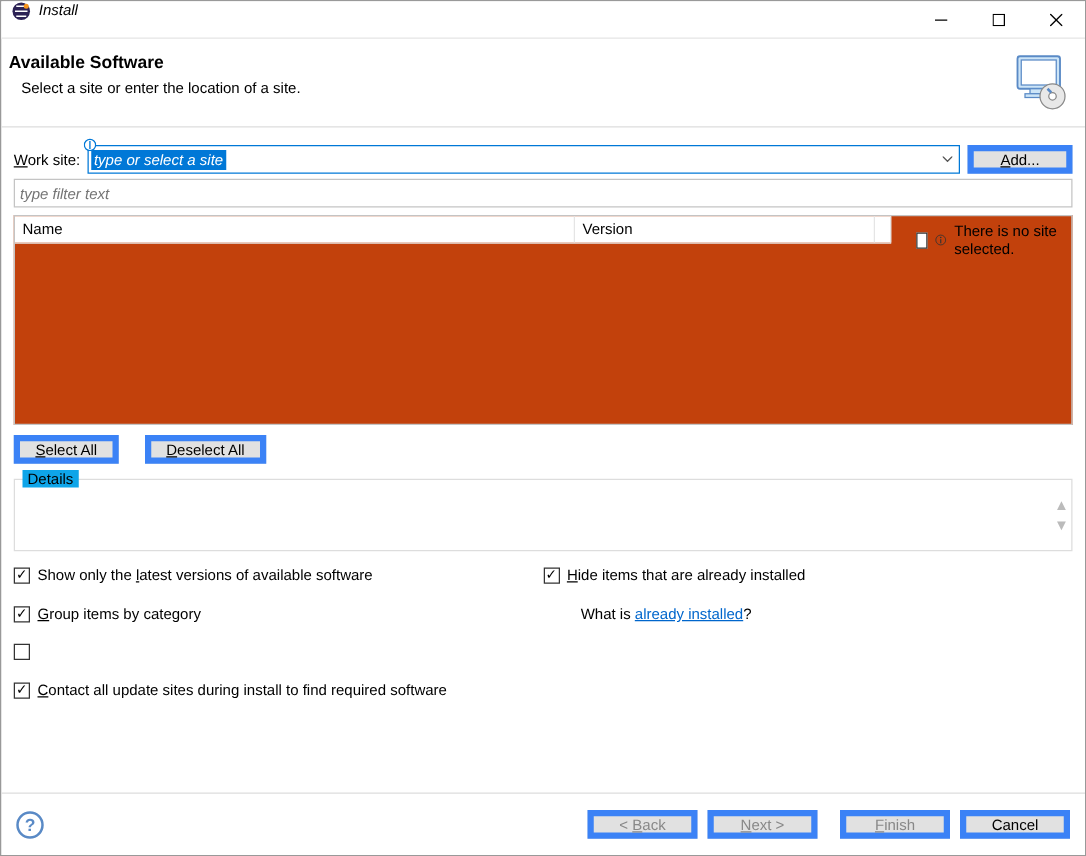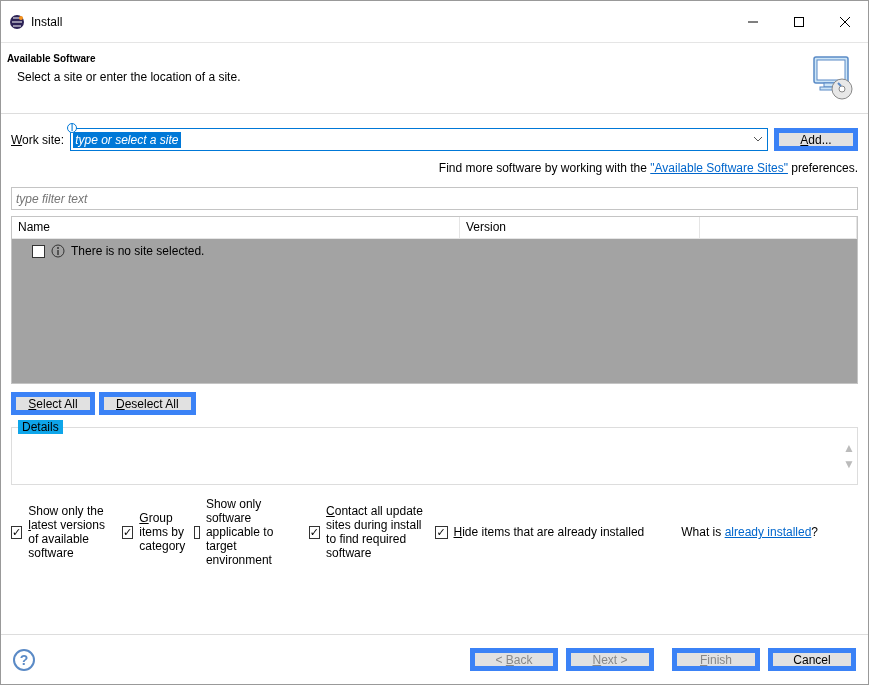--- a/index.html
+++ b/index.html
@@ -1,64 +1,64 @@
 <!DOCTYPE html>
 <html><head>
 <meta charset="utf-8">
 <style>
 * { box-sizing: border-box; margin: 0; padding: 0; font-family: "Segoe UI", Tahoma, sans-serif; font-size: 12px; }
 body { background: #fff; width: 869px; height: 685px; overflow: hidden; border: 1px solid #999; display: flex; flex-direction: column; }
-.titlebar { height: 42px; display: flex; align-items: center; padding-left: 8px; background: #fff; border-bottom: 1px solid #e5e5e5; }
+.titlebar { height: 30px; display: flex; padding-left: 8px; background: #fff; border-bottom: 1px solid #e5e5e5; font-style: italic; }
 .titlebar .eclipse-icon { width: 16px; height: 16px; margin-right: 6px; }
 .titlebar-title { flex: 1; color: #000; font-size: 12px; }
 .titlebar-btns { display: flex; height: 100%; }
 .titlebar-btn { width: 46px; height: 100%; display: flex; align-items: center; justify-content: center; color: #000; }
 
 .header { display: flex; align-items: flex-start; padding: 10px 12px 12px 6px; }
 .header-text { flex: 1; }
-.header-title { font-weight: bold; font-size: 10px; color: #000; margin-bottom: 6px; }
+.header-title { font-weight: bold; font-size: 14px; color: #000; margin-bottom: 6px; }
 .header-sub { color: #000; padding-left: 10px; }
 .header-icon { width: 48px; height: 48px; }
 
 .body { flex: 1; display: flex; flex-direction: column; padding: 0 10px; border-top: 1px solid #ddd; padding-top: 14px; }
 
 .workwith-row { display: flex; align-items: center; gap: 6px; margin-bottom: 4px; }
 .underline-hotkey { text-decoration: underline; }
 .workwith-combo { flex: 1; position: relative; border: 1px solid #0078d7; height: 23px; display: flex; align-items: center; background: #fff; }
 .workwith-combo .inner-selected { background: #0078d7; color: #fff; font-style: italic; padding: 1px 2px; margin-left: 2px; text-align: center; }
 .workwith-combo .chevron { width: 18px; height: 100%; display: flex; align-items: center; justify-content: center; }
 .info-badge { position: absolute; top: -6px; left: -4px; width: 10px; height: 10px; }
 .btn { background: #e1e1e1; border: 5px solid #3b82f6; height: 23px; padding: 0 12px; min-width: 88px; color: #000; display: flex; align-items: center; justify-content: center; cursor: default; }
 .btn.small { min-width: 84px; }
 .btn.disabled { color: #888; }
 
 .findmore { text-align: right; color: #000; margin: 6px 0 12px 0; }
 .link { color: #0066cc; text-decoration: underline; cursor: pointer; }
 
 .filter-input { width: 100%; height: 23px; border: 1px solid #c4c4c4; padding: 0 4px; color: #777; font-style: italic; margin-bottom: 6px; }
 
-.table { border: 1px solid #c4c4c4; height: 168px; display: flex; flex-direction: column; background: #a3a3a3; }
+.table { border: 1px solid #c4c4c4; height: 168px; display: flex; background: #c2410c; }
 .table-head { display: flex; height: 22px; border-bottom: 1px solid #e5e5e5; }
 .th { padding: 3px 6px; border-right: 1px solid #e5e5e5; color: #000; background: #fff; }
 .th.name { width: 448px; }
 .th.version { width: 240px; }
 .table-body { flex: 1; padding: 4px 6px; overflow: auto; }
 .table-row { display: flex; align-items: center; gap: 6px; padding: 1px 0 1px 14px; }
 .checkbox { width: 13px; height: 13px; border: 1px solid #333; background: #fff; display: inline-flex; align-items: center; justify-content: center; }
 .checkbox.checked::after { content: "✓"; font-size: 11px; color: #000; line-height: 1; }
 .info-icon { width: 14px; height: 14px; }
 
-.select-btns { display: flex; gap: 4px; margin-top: 8px; margin-bottom: 12px; }
+.select-btns { display: flex; gap: 21px; margin-top: 8px; margin-bottom: 12px; }
 
 .details-group { border: 1px solid #ddd; position: relative; padding: 10px; height: 58px; margin-bottom: 10px; }
 .details-group .legend { position: absolute; top: -8px; left: 6px; background: #0ea5e9; padding: 0 4px; color: #000; }
 .details-scroll { position: absolute; right: 2px; top: 50%; transform: translateY(-50%); display: flex; flex-direction: column; gap: 2px; color: #bbb; font-size: 8px; }
 
 .options { display: flex; margin-top: 2px; }
-.options-col { flex: 1; display: flex; flex-direction: row; gap: 7px; }
+.options-col { flex: 1; display: flex; flex-direction: column; gap: 17px; }
 .opt { display: flex; align-items: center; gap: 6px; color: #000; }
 .whatis { padding-left: 30px; }
 
 .footer { border-top: 1px solid #ddd; height: 50px; display: flex; align-items: center; padding: 0 12px; gap: 8px; }
 .help-icon { width: 22px; height: 22px; border: 2px solid #5a8ac6; border-radius: 50%; display: flex; align-items: center; justify-content: center; color: #5a8ac6; font-weight: bold; font-size: 14px; }
 .footer-spacer { flex: 1; }
 </style>
 </head>
 <body>
 
@@ -119,23 +119,20 @@
         <svg width="8" height="5">
             <path d="M0 0 L4 4 L8 0" fill="none" stroke="#555"></path>
           </svg>
       </div>
     </div>
     <div class="btn small">
       <span><span class="underline-hotkey">A</span><span>dd...</span></span>
     </div>
   </div>
 
-  <div class="findmore">
-    <span>Find more software by working with the </span><a class="link">"Available Software Sites"</a><span> preferences.</span>
-  </div>
 
   <input class="filter-input" placeholder="type filter text" style="">
 
   <div class="table">
     <div class="table-head">
       <div class="th name">Name</div>
       <div class="th version">Version</div>
       <div class="th" style="flex:1"></div>
     </div>
     <div class="table-body">
@@ -173,21 +170,20 @@
       <label class="opt">
         <span class="checkbox checked"></span>
         <span><span>Show only the </span><span class="underline-hotkey">l</span><span>atest versions of available software</span></span>
       </label>
       <label class="opt">
         <span class="checkbox checked"></span>
         <span><span class="underline-hotkey">G</span><span>roup items by category</span></span>
       </label>
       <label class="opt">
         <span class="checkbox"></span>
-        <span>Show only software applicable to target environment</span>
       </label>
       <label class="opt">
         <span class="checkbox checked"></span>
         <span><span class="underline-hotkey">C</span><span>ontact all update sites during install to find required software</span></span>
       </label>
     </div>
     <div class="options-col">
       <label class="opt">
         <span class="checkbox checked"></span>
         <span><span class="underline-hotkey">H</span><span>ide items that are already installed</span></span>

